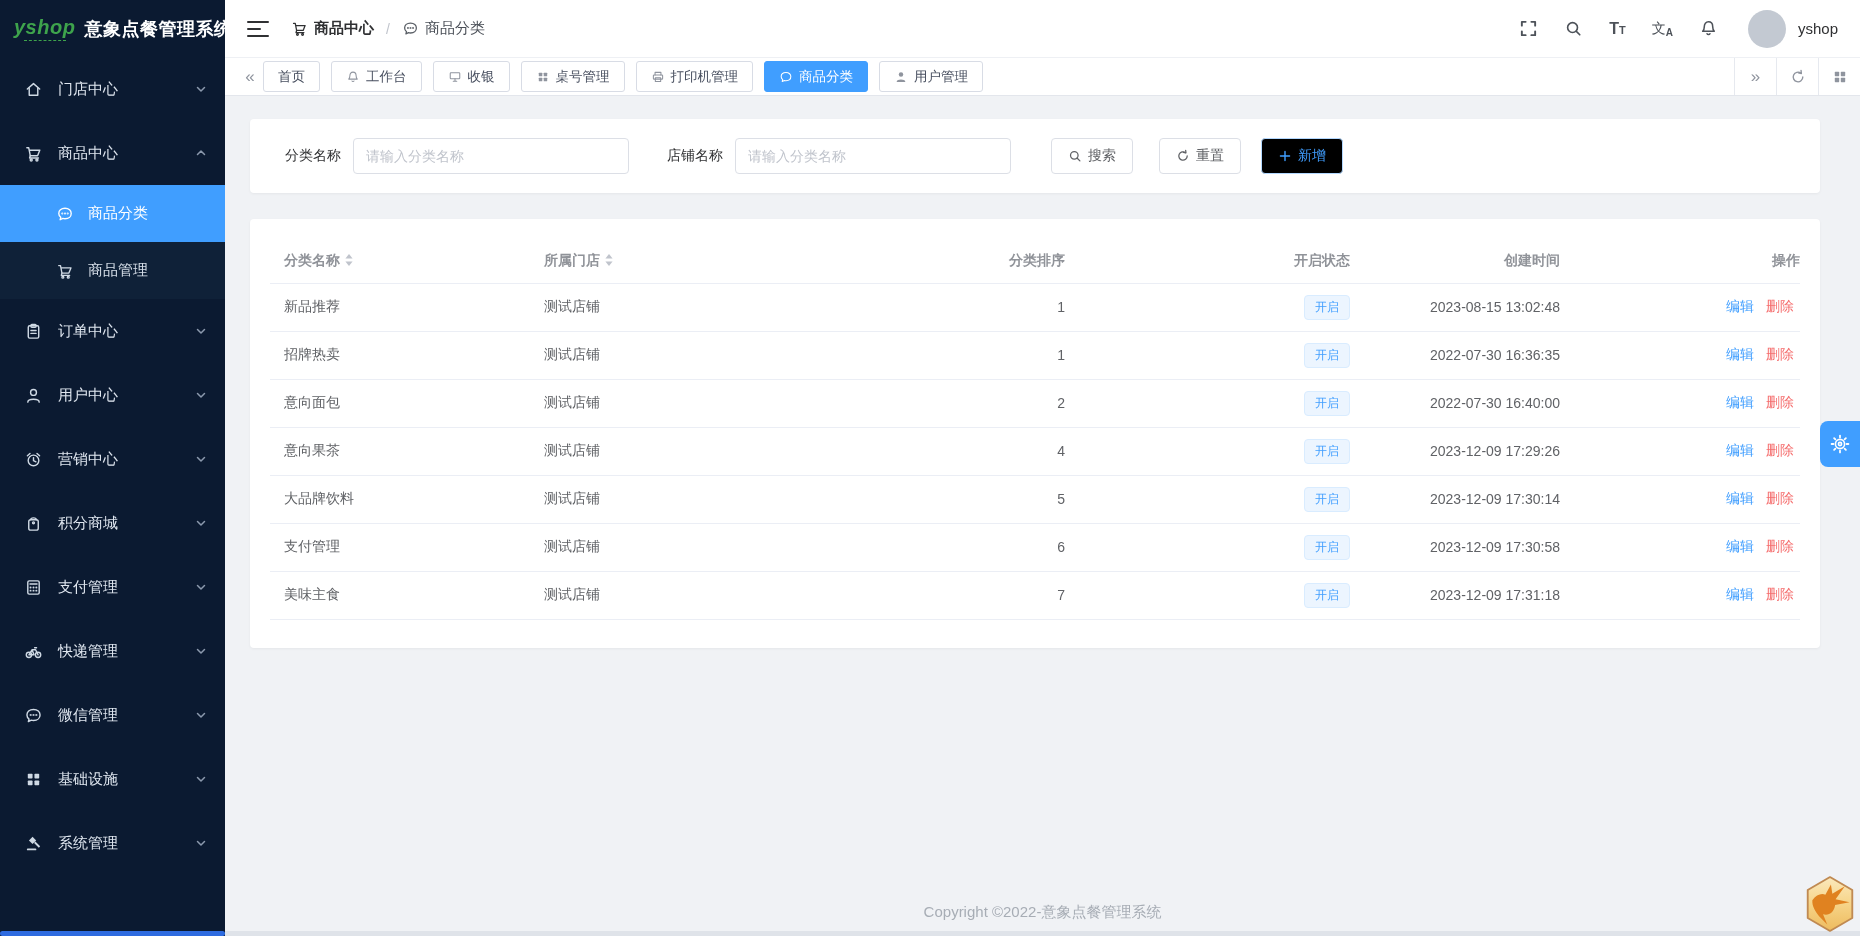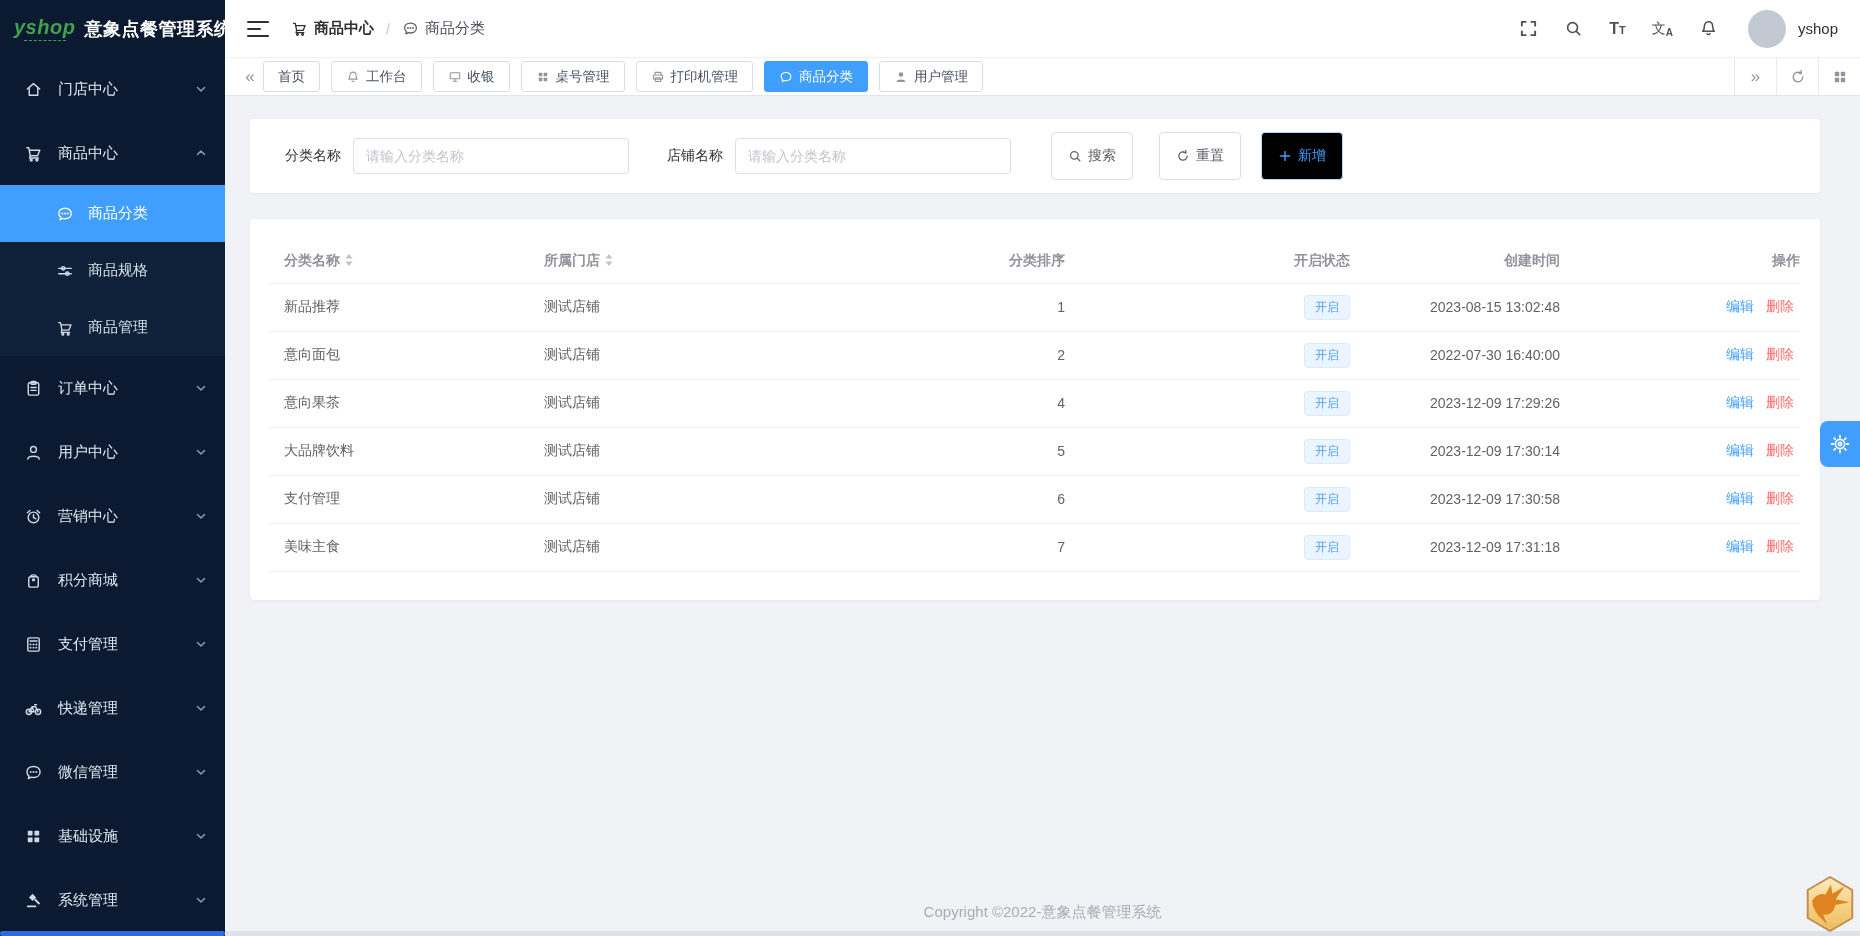--- a/index.html
+++ b/index.html
@@ -63,21 +63,21 @@
 
   
   .content { flex:1; position:relative; background:#f0f2f5; overflow:hidden; }
   .card { background:#ffffff; border-radius:4px; box-shadow:0 1px 3px rgba(0,0,0,.05); }
   .search-card { margin:23px 40px 0 25px; height:74px; display:flex; align-items:center; padding-left:35px; gap:0; }
   .f-label { font-size:14px; color:#303133; font-weight:500; margin-right:12px; }
   .f-input { width:276px; height:36px; border:1px solid #dcdfe6; border-radius:4px; padding:0 12px; font-size:14px;
              color:#606266; outline:none; font-family:inherit; }
   .f-input::placeholder { color:#c0c4cc; }
   .gap1 { width:38px; } .gap2 { width:40px; } .gap3 { width:26px; } .gap4 { width:20px; }
-  .btn { height:48px; display:inline-flex; align-items:center; gap:6px; padding:0 16px; border:1px solid #dcdfe6;
+  .btn { height:36px; display:inline-flex; align-items:center; gap:6px; padding:0 16px; border:1px solid #dcdfe6;
          border-radius:4px; background:#ffffff; color:#606266; font-size:14px; cursor:pointer; font-family:inherit; }
   .btn .b-icon { width:14px; height:14px; color:#606266; }
   .btn-add { background:#000000; border-color:#b3d8ff; color:#409eff; }
   .btn-add .b-icon { color:#409eff; }
 
   
   .table-card { margin:26px 40px 0 25px; padding:20px 20px 28px 20px; }
   table { width:100%; border-collapse:collapse; table-layout:fixed; }
   th { height:44px; font-size:14px; color:#909399; font-weight:700; border-bottom:1px solid #ebeef5; }
   td { height:48px; font-size:14px; color:#606266; border-bottom:1px solid #ebeef5; }
@@ -148,31 +148,20 @@
         <div class="submenu-item active">
           <span class="mi-icon">
               <svg class="ic" viewBox="0 0 20 20">
                 <path d="M10 3.6 C5.6 3.6 3.1 6.3 3.1 9.4 C3.1 11.1 3.9 12.6 5.3 13.7 L4.6 16.4 L7.7 14.9 C8.4 15.2 9.2 15.3 10 15.3 C14.4 15.3 16.9 12.5 16.9 9.4 C16.9 6.3 14.4 3.6 10 3.6 Z"></path>
                 <circle cx="7" cy="9.5" r="0.4"></circle>
                 <circle cx="10" cy="9.5" r="0.4"></circle>
                 <circle cx="13" cy="9.5" r="0.4"></circle>
               </svg>
             </span>
           <span>商品分类</span>
-        </div>
-        <div class="submenu-item">
-          <span class="mi-icon">
-              <svg class="ic" viewBox="0 0 20 20">
-                <path d="M3 7 H17"></path>
-                <circle cx="8" cy="7" r="1.9"></circle>
-                <path d="M3 13 H17"></path>
-                <circle cx="12.5" cy="13" r="1.9"></circle>
-              </svg>
-            </span>
-          <span>商品规格</span>
         </div>
         <div class="submenu-item">
           <span class="mi-icon">
               <svg class="ic" viewBox="0 0 20 20">
                 <path d="M3 4 H5 L6.6 12.3 H14.3 L16.6 6.6 H5.6"></path>
                 <path d="M6.6 12.3 L5.9 14.8 H15.2"></path>
                 <circle cx="7.6" cy="16.9" r="1.05"></circle>
                 <circle cx="13.6" cy="16.9" r="1.05"></circle>
               </svg>
             </span>
@@ -563,20 +552,28 @@
               <th class="ac"><span>操作</span></th>
             </tr>
           </thead>
           <tbody>
             <tr>
               <td class="al">新品推荐</td>
               <td class="al">测试店铺</td>
               <td class="ac">1</td>
               <td class="ac"><span class="tag">开启</span></td>
               <td class="ac">2023-08-15 13:02:48</td>
+              <td class="ac"><span class="op-link op-edit">编辑</span><span class="op-link op-del">删除</span></td>
+            </tr>
+            <tr>
+              <td class="al">招牌热卖</td>
+              <td class="al">测试店铺</td>
+              <td class="ac">1</td>
+              <td class="ac"><span class="tag">开启</span></td>
+              <td class="ac">2022-07-30 16:36:35</td>
               <td class="ac"><span class="op-link op-edit">编辑</span><span class="op-link op-del">删除</span></td>
             </tr>
             <tr>
               <td class="al">意向面包</td>
               <td class="al">测试店铺</td>
               <td class="ac">2</td>
               <td class="ac"><span class="tag">开启</span></td>
               <td class="ac">2022-07-30 16:40:00</td>
               <td class="ac"><span class="op-link op-edit">编辑</span><span class="op-link op-del">删除</span></td>
             </tr>

